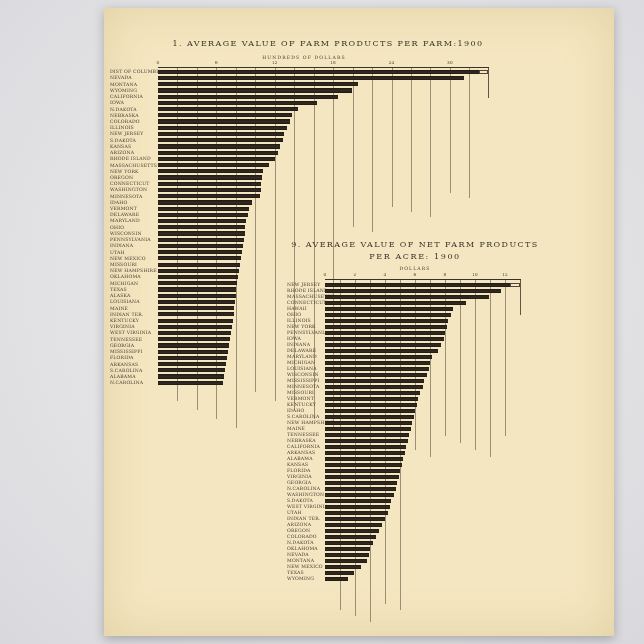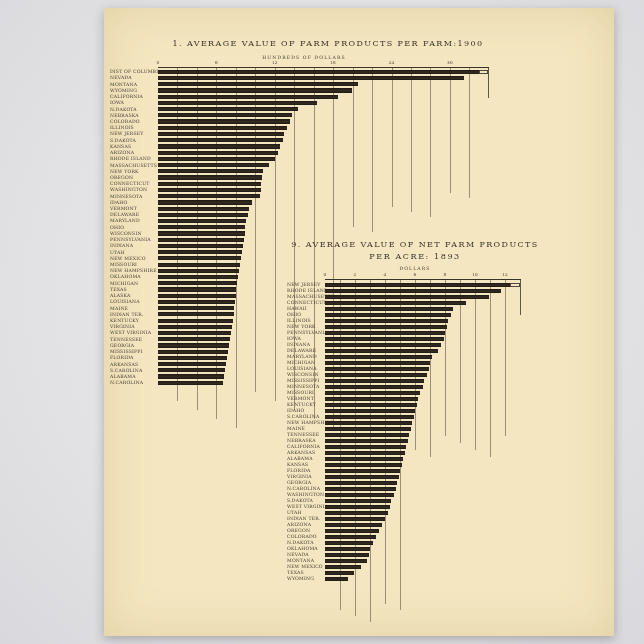--- a/index.html
+++ b/index.html
@@ -179,21 +179,21 @@
           <div class="bar" style="left: 54px; top: 360.26px; width: 67.137px; height: 4.2px;"></div>
           <div class="bar-label" style="left: 6px; top: 365.98px;">ALABAMA</div>
           <div class="bar" style="left: 54px; top: 366.48px; width: 66.164px; height: 4.2px;"></div>
           <div class="bar-label" style="left: 6px; top: 372.2px;">N.CAROLINA</div>
           <div class="bar" style="left: 54px; top: 372.7px; width: 65.191px; height: 4.2px;"></div>
         </div>
     </section>
 
     <section>
       <h2 class="chart-title c2-title-1">9. AVERAGE VALUE OF NET FARM PRODUCTS</h2>
-      <h2 class="chart-title c2-title-2">PER ACRE: 1893</h2>
+      <h2 class="chart-title c2-title-2">PER ACRE: 1900</h2>
       <div class="axis-caption c2-axis-caption">DOLLARS</div>
       <div id="plot2">
           <div class="grid-line" style="left: 236px; top: 271px; height: 331px;"></div>
           <div class="grid-line" style="left: 251px; top: 271px; height: 337px;"></div>
           <div class="grid-line" style="left: 266px; top: 271px; height: 343px;"></div>
           <div class="grid-line" style="left: 281px; top: 271px; height: 325px;"></div>
           <div class="grid-line" style="left: 296px; top: 271px; height: 331px;"></div>
           <div class="grid-line" style="left: 311px; top: 271px; height: 171px;"></div>
           <div class="grid-line" style="left: 326px; top: 271px; height: 178px;"></div>
           <div class="grid-line" style="left: 341px; top: 271px; height: 157px;"></div>

